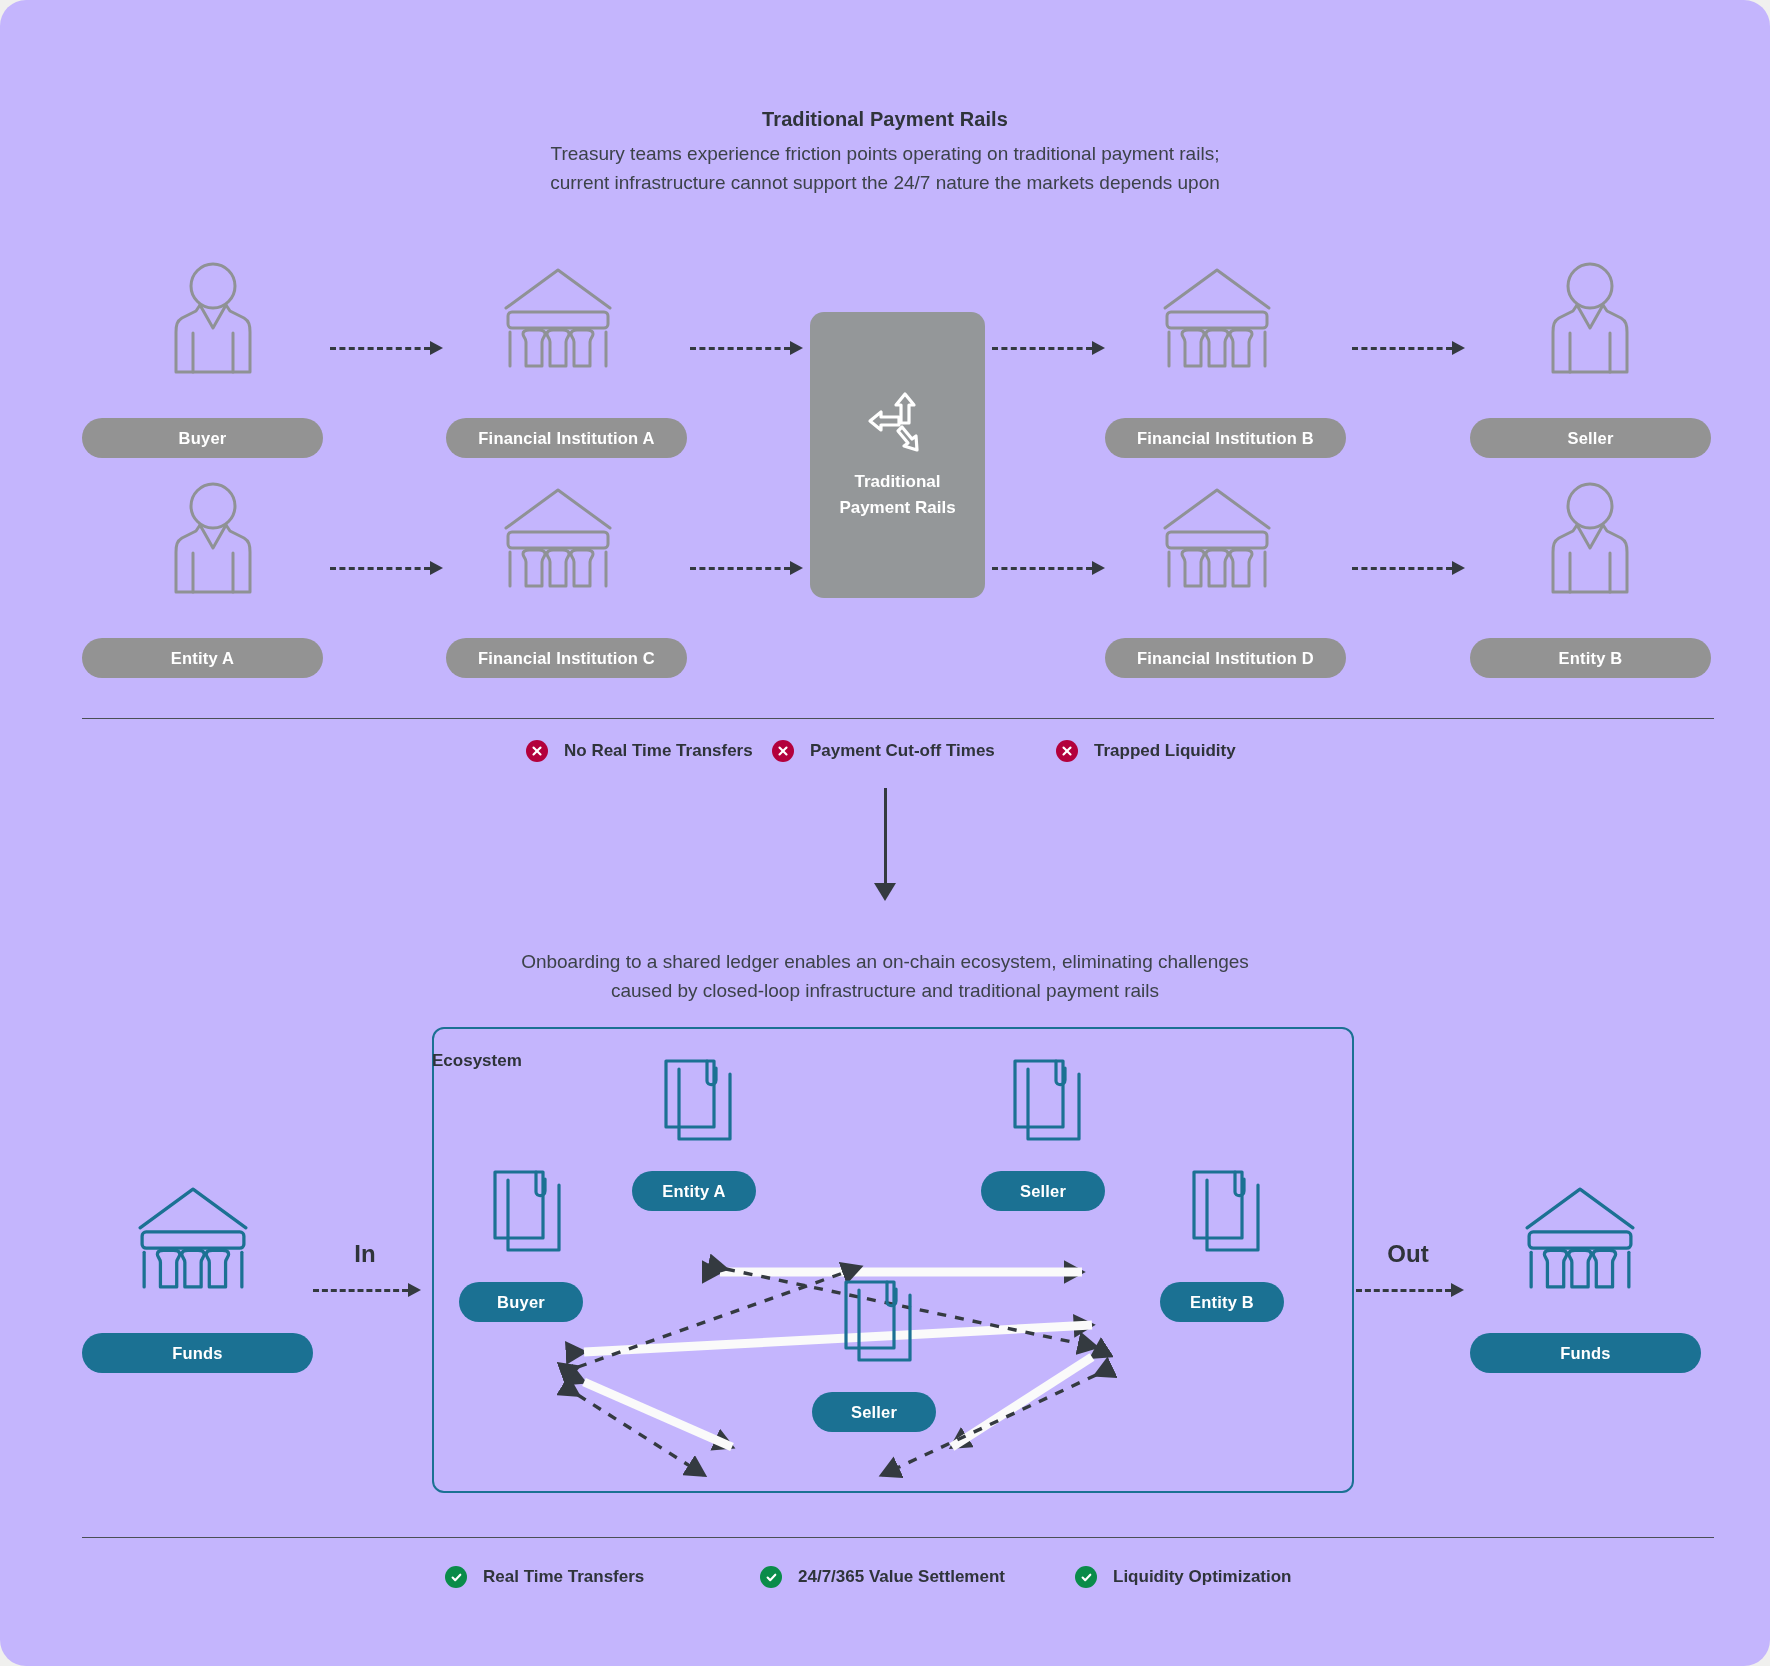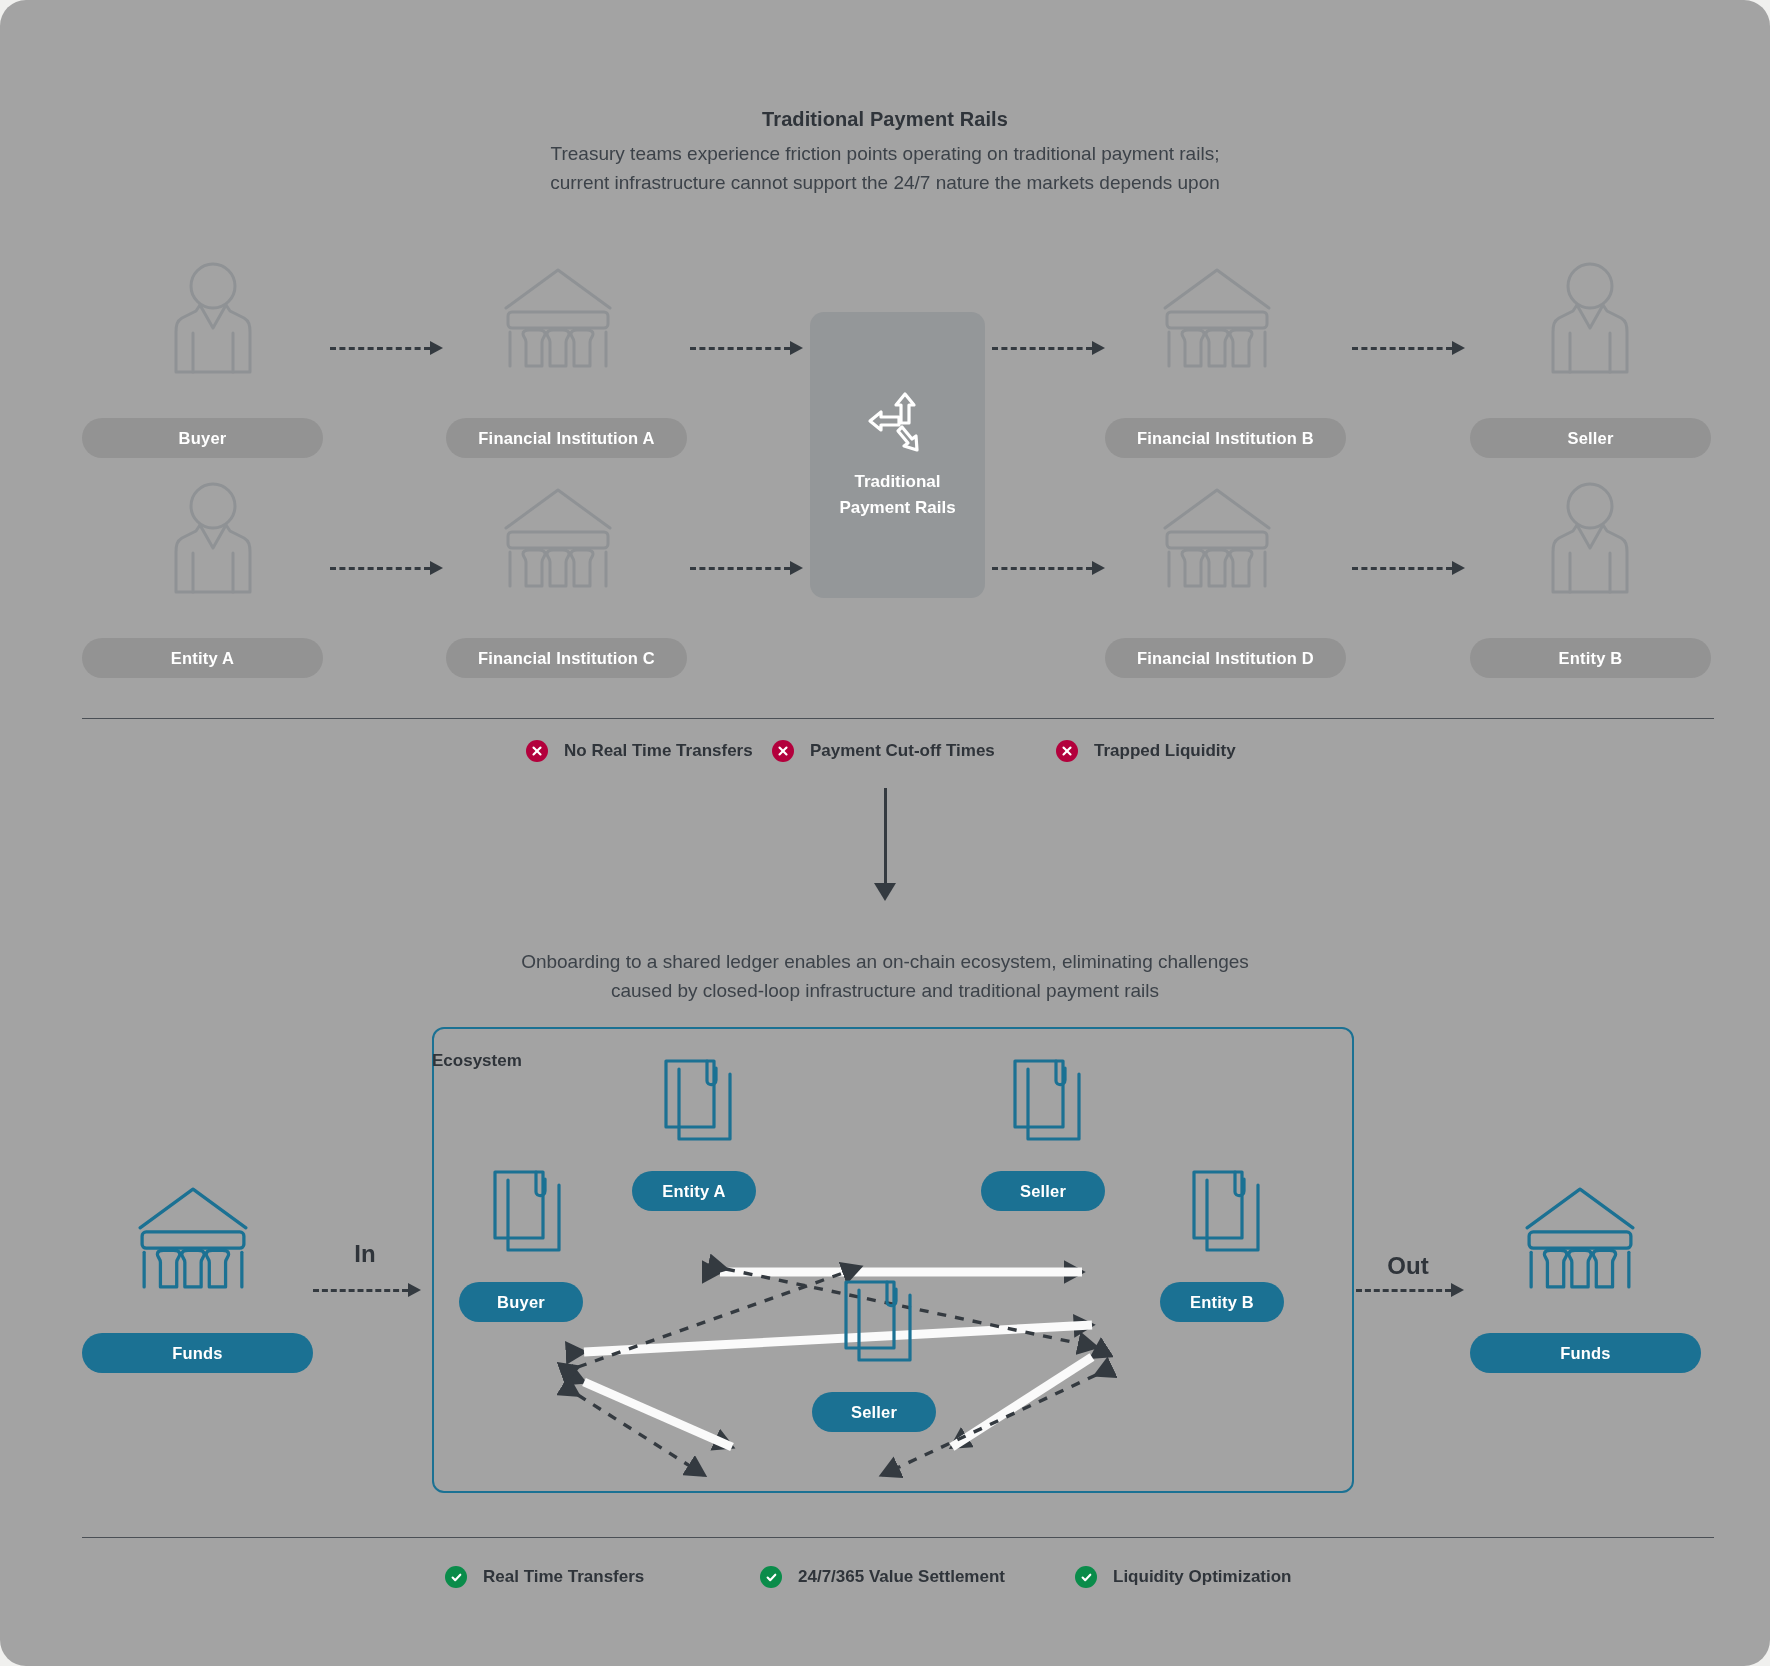--- a/index.html
+++ b/index.html
@@ -4,21 +4,21 @@
 <style>
   html,body{margin:0;padding:0;}
   body{
     width:1770px;height:1666px;
     background:#f0f0ee;
     font-family:"Liberation Sans", sans-serif;
     -webkit-font-smoothing:antialiased;
   }
   #canvas{
     position:absolute;left:0;top:0;width:1770px;height:1666px;
-    background:#a3a3a3;
+    background:#c4b5fd;
     border-radius:26px;
     overflow:hidden;
   }
   .abs{position:absolute;}
 
   
   .sec-title{
     width:100%;text-align:center;
     font-size:20px;font-weight:bold;color:#2f343a;
     letter-spacing:.1px;
@@ -446,21 +446,21 @@
       </g>
     </svg>
   </div>
   <div class="pill teal" style="left:82px;top:1333px;width:231px;">Funds</div>
   <div class="inout" style="left:325px;top:1240px;width:80px;">In</div>
   <div class="darrow" style="left:313px;top:1283px;width:110px;">
     <div class="line" style="width:95px;"></div>
       <div class="head" style="left:95px;"></div>
   </div>
 
-  <div class="inout" style="left:1368px;top:1240px;width:80px;margin-top:12px;">Out</div>
+  <div class="inout" style="left:1368px;top:1240px;width:80px;">Out</div>
   <div class="darrow" style="left:1356px;top:1283px;width:110px;">
     <div class="line" style="width:95px;"></div>
       <div class="head" style="left:95px;"></div>
   </div>
   <div class="ico" style="left:1523px;top:1180px;">
     <svg width="114" height="112" viewBox="0 0 112 108">
       <g fill="none" stroke="#1b7193" stroke-width="3.2" stroke-linejoin="round" stroke-linecap="round">
         <path d="M4 46 L56 8 L108 46"></path>
         <rect x="6" y="50" width="100" height="16" rx="4"></rect>
         <path d="M8 70 L8 104"></path>

